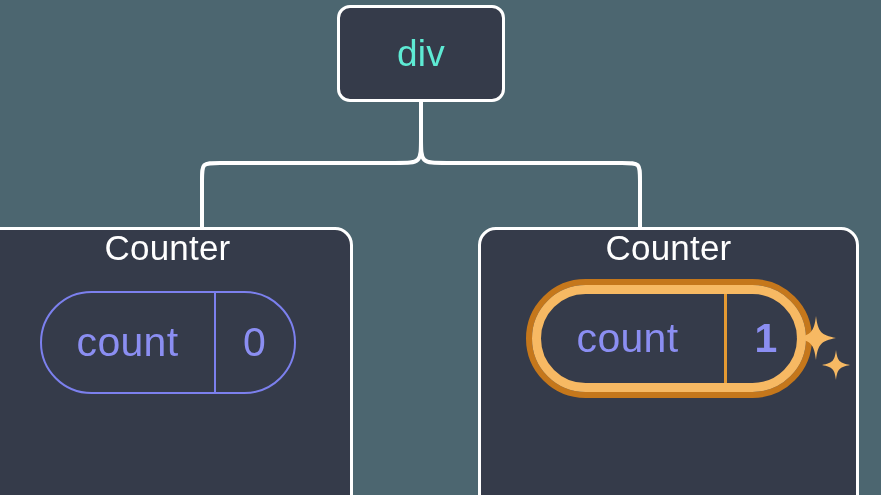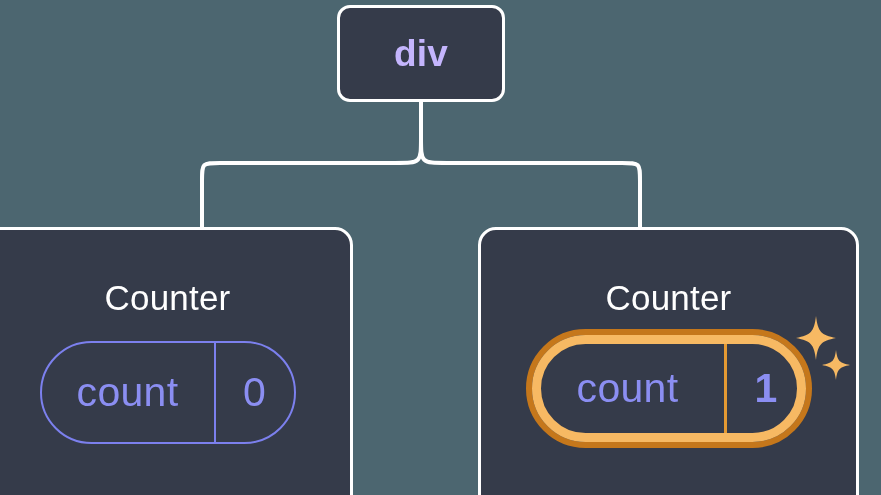--- a/index.html
+++ b/index.html
@@ -45,25 +45,25 @@
   
   #node-div {
     left: 337px;
     top: 5px;
     width: 168px;
     height: 97px;
     justify-content: center;
     border-radius: 13px;
   }
   .node-title-root {
-    color: #c4b5fd;
+    color: #5eead4;
     font-size: 37px;
     line-height: 1;
     letter-spacing: 0.2px;
-    font-weight: 700;
+    font-weight: 400;
   }
 
   
   #node-counter-left {
     left: -18px;
     top: 227px;
     width: 371px;
     height: 290px;
     border-radius: 18px;
   }
@@ -72,21 +72,20 @@
     top: 227px;
     width: 381px;
     height: 290px;
     border-radius: 18px;
   }
   .node-title {
     color: #ffffff;
     font-size: 35px;
     line-height: 1;
     font-weight: 400;
-    margin-top: 50px;
     letter-spacing: 0.2px;
     text-align: right;
   }
 
   
   .pill-wrap {
     position: relative;
     display: flex;
     align-items: center;
     justify-content: center;

